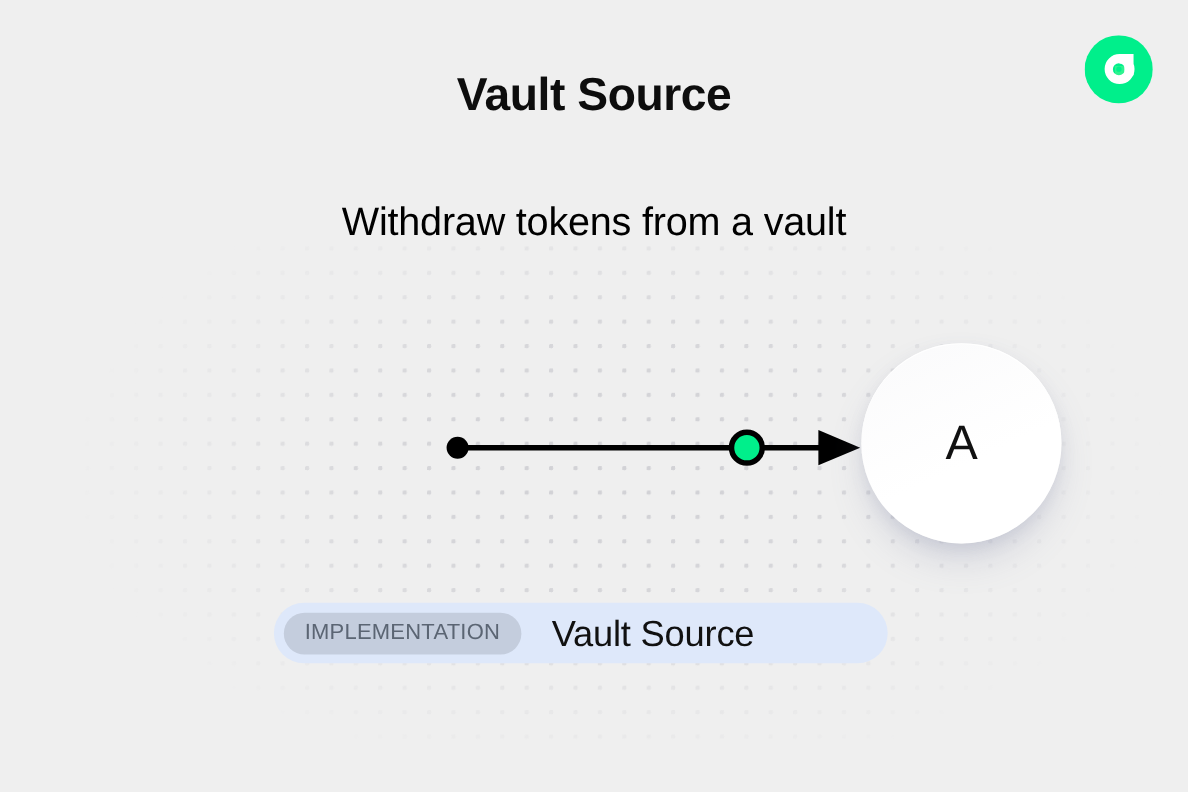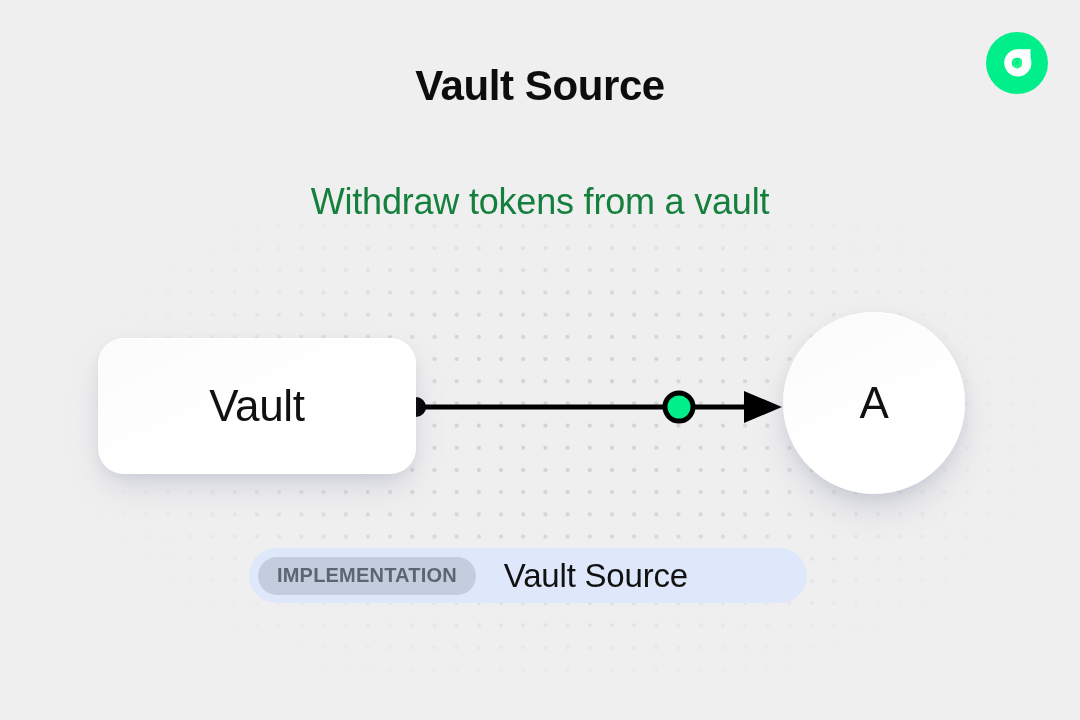--- a/index.html
+++ b/index.html
@@ -51,21 +51,21 @@
     letter-spacing: -0.4px;
   }
   #page-subtitle {
     position: absolute;
     left: 0;
     top: 181px;
     width: 1080px;
     text-align: center;
     font-size: 36px;
     font-weight: 400;
-    color: #15803d;
+    color: #000000;
     letter-spacing: -0.2px;
   }
 
   
   #brand-logo {
     position: absolute;
     left: 986px;
     top: 32px;
     width: 62px;
     height: 62px;
@@ -148,21 +148,21 @@
     box-sizing: border-box;
   }
   #implementation-tag {
     height: 38px;
     border-radius: 19px;
     background: #c4cddd;
     display: flex;
     align-items: center;
     padding: 0 19px;
     font-size: 20px;
-    font-weight: bold;
+    font-weight: normal;
     color: #5b6573;
     letter-spacing: 0.2px;
     text-align: center;
   }
   #implementation-value {
     margin-left: 28px;
     font-size: 33px;
     color: #111111;
     letter-spacing: -0.2px;
   }
@@ -191,23 +191,20 @@
 
   <div id="diagram">
 
     <svg id="edge-svg" viewBox="0 0 1080 720">
       <line x1="416" y1="407" x2="760" y2="407" stroke="#000000" stroke-width="5"></line>
       <polygon points="744,391 782,407 744,423" fill="#000000"></polygon>
       <circle cx="416" cy="407" r="10" fill="#000000"></circle>
       <circle cx="679" cy="407" r="14" fill="#00ef8b" stroke="#000000" stroke-width="5"></circle>
     </svg>
 
-    <div class="node-box">
-      <span class="node-box-label">Vault</span>
-    </div>
 
     <div class="node-circle">
       <span class="node-circle-label">A</span>
     </div>
 
   </div>
 
   <div id="implementation-bar">
     <span id="implementation-tag">IMPLEMENTATION</span>
     <span id="implementation-value">Vault Source</span>

